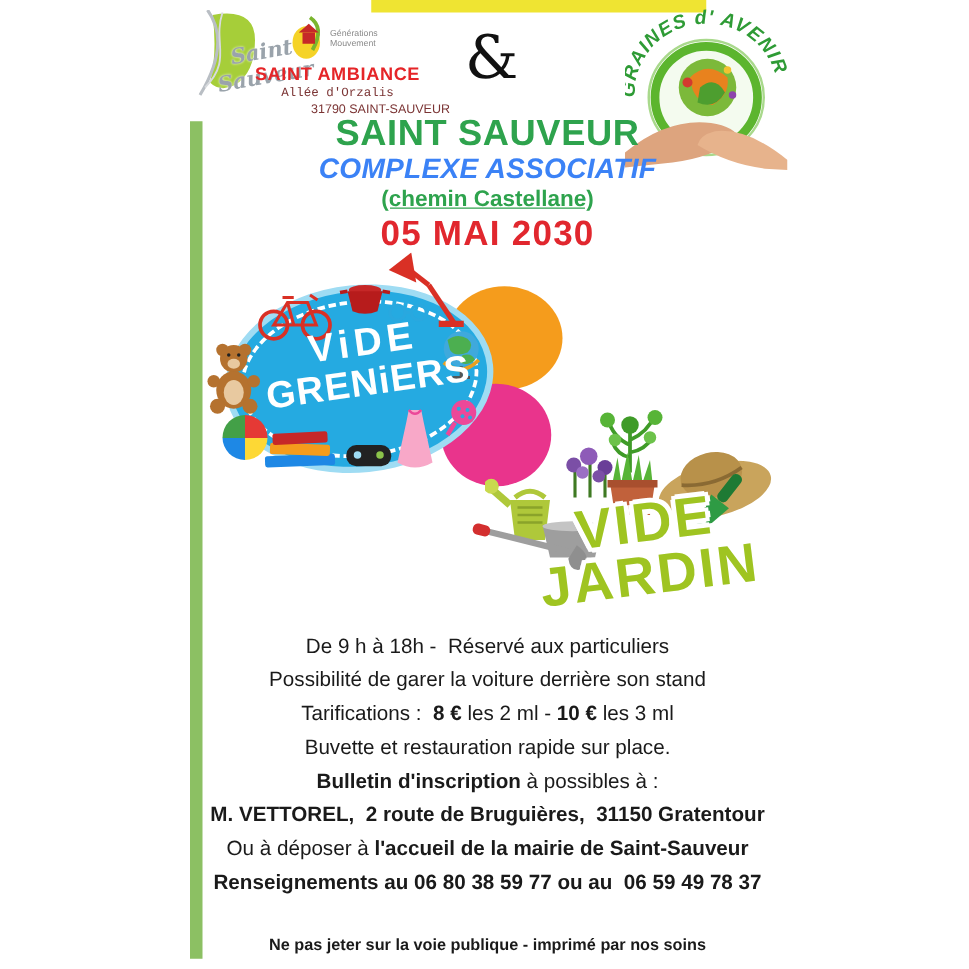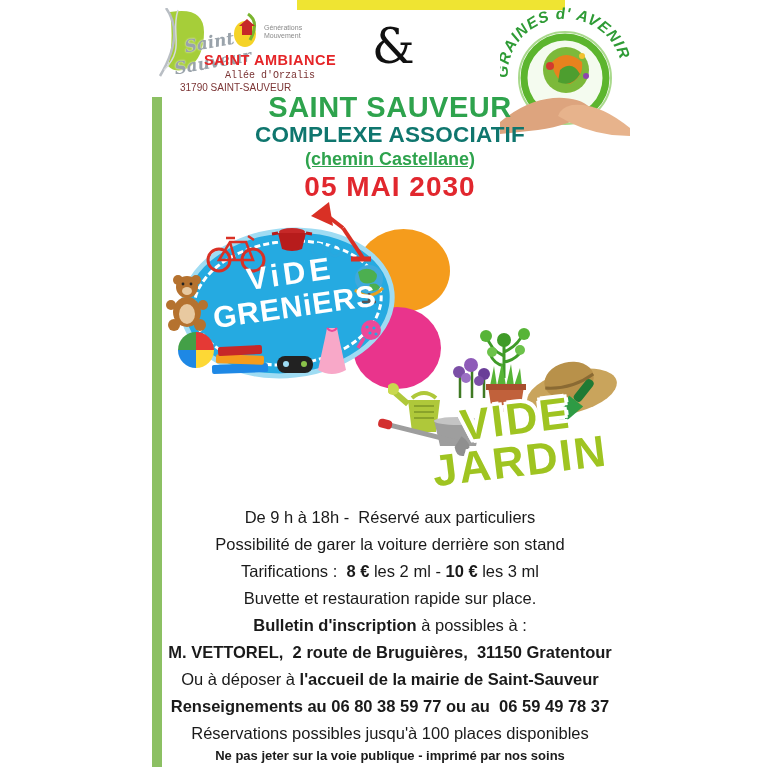--- a/index.html
+++ b/index.html
@@ -23,34 +23,34 @@
     font-family:"DejaVu Serif",serif;font-style:italic;font-weight:bold;
     font-size:17px;color:#9aa3ab;transform:rotate(-10deg);
     text-shadow:0 0 2px #ffffff;
   }
   .gen-logo{left:82px;top:4px;display:flex;align-items:flex-start;gap:2px;}
   .gen-text{font-size:7px;line-height:8px;color:#8a8a8a;padding-top:14px;}
   .club-name{left:30px;top:46px;width:180px;text-align:center;
     color:#E52528;font-weight:bold;font-size:14.5px;letter-spacing:.5px;}
   .club-addr1{left:30px;top:64px;width:180px;text-align:center;
     color:#7b3434;font-size:10px;font-family:Liberation Mono, monospace;}
-  .club-addr2{left:30px;top:76px;width:180px;text-align:left;
+  .club-addr2{left:30px;top:76px;width:180px;text-align:right;
     color:#7b3434;font-size:10px;}
 
   
   .ampersand{left:372px;top:18px;font-family:"DejaVu Serif",serif;
     font-size:48px;color:#111;}
 
   
   .graines{left:500px;top:4px;width:130px;height:132px;}
 
   
   .title-block{left:160px;top:92px;width:460px;text-align:center;line-height:1.08;}
   .title-l1{color:#2EA34D;font-weight:bold;font-size:29px;letter-spacing:.5px;}
-  .title-l2{color:#0f766e;font-weight:bold;font-size:22.5px;letter-spacing:.2px;}
+  .title-l2{color:#3b82f6;font-weight:bold;font-size:22.5px;letter-spacing:.2px;font-style:italic;}
   .title-l3{color:#2EA34D;font-weight:bold;font-size:18px;margin-top:2px;text-decoration:underline;}
   .title-l4{color:#E1272E;font-weight:bold;font-size:28px;margin-top:3px;letter-spacing:1px;}
 
   
   .greniers{left:160px;top:198px;width:330px;height:212px;}
   .blob-orange{left:197px;top:31px;width:93px;height:83px;border-radius:50%;
     background:#F59C1C;}
   .blob-pink{left:193px;top:109px;width:88px;height:82px;border-radius:50%;
     background:#E9348C;}
   .blob-blue{left:25px;top:35px;width:205px;height:140px;border-radius:50%;
@@ -294,16 +294,15 @@
 
 <div class="abs details">
   <div class="dline">De 9 h à 18h -  Réservé aux particuliers</div>
   <div class="dline">Possibilité de garer la voiture derrière son stand</div>
   <div class="dline"><span>Tarifications :  </span><span class="b">8 €</span><span> les 2 ml - </span><span class="b">10 €</span><span> les 3 ml</span></div>
   <div class="dline">Buvette et restauration rapide sur place.</div>
   <div class="dline"><span class="b">Bulletin d'inscription</span><span> à possibles à :</span></div>
   <div class="dline b">M. VETTOREL,  2 route de Bruguières,  31150 Gratentour</div>
   <div class="dline"><span>Ou à déposer à </span><span class="b">l'accueil de la mairie de Saint-Sauveur</span></div>
   <div class="dline b">Renseignements au 06 80 38 59 77 ou au  06 59 49 78 37</div>
-  <div class="dline">Réservations possibles jusqu'à 100 places disponibles</div>
 </div>
 
 <div class="abs footer-note">Ne pas jeter sur la voie publique - imprimé par nos soins</div>
 
 </body></html>

